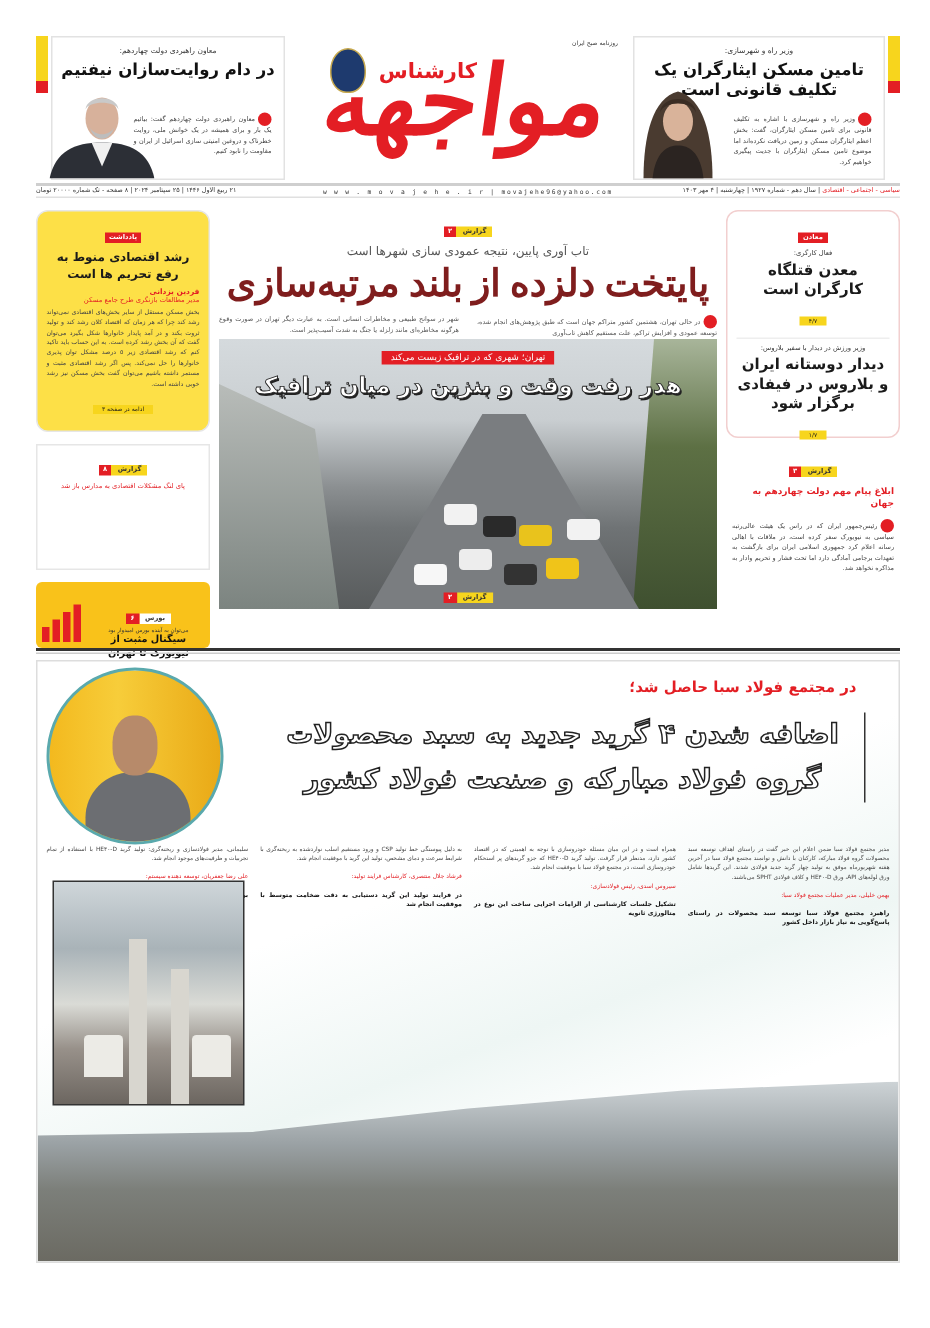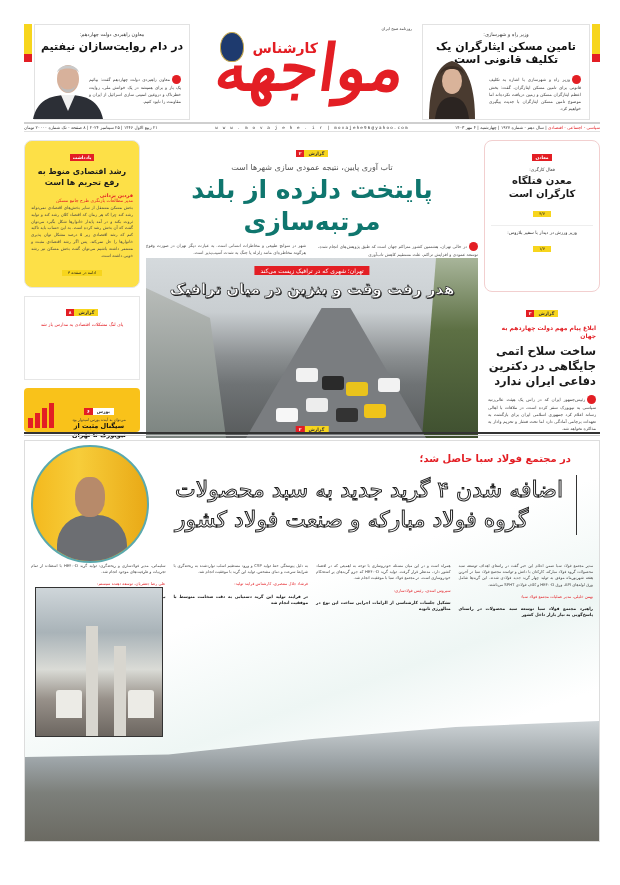--- a/index.html
+++ b/index.html
@@ -71,40 +71,40 @@
   .lc-box3 { margin-top: 8px; height: 44px; background: #f9c21a; border-radius: 4px; position: relative; text-align: center; padding-top: 2px; }
   .lc-box3 .bars { position: absolute; left: 4px; bottom: 4px; width: 32px; height: 30px; }
   .lc-box3 .bar { position: absolute; bottom: 0; width: 5px; background: #e31e24; }
   .lc-box3 .txt { position: absolute; right: 4px; top: 10px; width: 74px; }
   .lc-small { font-size: 3.8px; color: #333; }
   .lc-yt { font-size: 6.5px; font-weight: bold; line-height: 9px; color: #111; }
 
   
   .col-center { position: absolute; left: 122px; top: 118px; width: 332px; }
   .cc-kicker { font-size: 8px; color: #555; text-align: center; margin-top: 4px; }
-  .cc-title { font-size: 25px; font-weight: bold; text-align: center; line-height: 32px; margin-top: 2px; color: #0f766e; letter-spacing: -0.5px; }
+  .cc-title { font-size: 25px; font-weight: bold; text-align: center; line-height: 32px; margin-top: 2px; color: #7f1d1d; letter-spacing: -0.5px; font-family: Liberation Serif, serif; }
   .cc-lede { display: flex; gap: 12px; margin-top: 4px; font-size: 4.3px; line-height: 7px; color: #555; }
   .cc-lede > div { flex: 1; text-align: justify; }
   .photo { position: relative; height: 180px; overflow: hidden;
     background: linear-gradient(180deg, #d5dadd 0%, #c9ced1 30%, #8b8f91 55%, #6f7375 70%, #585b5c 100%); }
   .photo .trees-r { position: absolute; right: 0; top: 0; width: 70px; height: 180px; background: linear-gradient(180deg, #a8b59a 0%, #5d7044 40%, #3f5030 100%); clip-path: polygon(40% 0, 100% 0, 100% 100%, 20% 100%); }
   .photo .trees-l { position: absolute; left: 0; top: 30px; width: 80px; height: 150px; background: linear-gradient(180deg, #b8bcb9, #7c8480); clip-path: polygon(0 0, 80% 20%, 100% 100%, 0 100%); }
   .photo .road { position: absolute; left: 100px; bottom: 0; width: 180px; height: 130px; background: #7a7d80; clip-path: polygon(42% 0, 58% 0, 100% 100%, 0 100%); }
   .car { position: absolute; width: 22px; height: 14px; border-radius: 3px; }
   .photo-tag { position: absolute; top: 8px; left: 50%; transform: translateX(-50%); background: #e31e24; color: #fff; font-size: 6px; padding: 1px 6px; white-space: nowrap; }
   .photo-head { position: absolute; top: 22px; left: 0; width: 100%; text-align: center; font-size: 15px; font-weight: bold; color: #fff; -webkit-text-stroke: 0.6px #222; text-shadow: 1px 1px 0 #222; }
   .photo-pg { position: absolute; bottom: 3px; left: 50%; transform: translateX(-50%); }
   .rule { position: absolute; left: 0; top: 410px; width: 576px; border-top: 2px solid #333; }
   .rule2 { position: absolute; left: 0; top: 413px; width: 576px; border-top: 1px solid #ccc; }
 
   
   .feature { position: absolute; left: 0; top: 418px; width: 576px; height: 402px; border: 1px solid #ddd;
     background: linear-gradient(160deg, #ffffff 40%, #eef6f4 60%, #ffffff 75%); overflow: hidden; }
   .ft-kicker { position: absolute; right: 28px; top: 12px; font-size: 10px; font-weight: bold; color: #e31e24; }
-  .ft-title { position: absolute; right: 24px; top: 34px; width: 400px; font-size: 22px; line-height: 30px; font-weight: normal; color: #fff; -webkit-text-stroke: 1px #222; text-align: left; }
+  .ft-title { position: absolute; right: 24px; top: 34px; width: 400px; font-size: 18px; line-height: 30px; font-weight: bold; color: #fff; -webkit-text-stroke: 1px #222; text-align: center; }
   .ft-bar { position: absolute; right: 22px; top: 34px; height: 60px; border-right: 1.5px solid #333; }
   .circle-photo { position: absolute; left: 6px; top: 4px; width: 118px; height: 118px; border-radius: 50%; overflow: hidden;
     background: linear-gradient(90deg, #f3b91e 0%, #f7cd3a 40%, #e9a916 100%); border: 2px solid #5aa9ad; }
   .circle-photo .head { position: absolute; left: 42px; top: 30px; width: 30px; height: 40px; border-radius: 45%; background: #b78a6a; }
   .circle-photo .suit { position: absolute; left: 24px; top: 68px; width: 70px; height: 60px; border-radius: 30px 30px 0 0; background: #6c6e72; }
   .ft-cols { position: absolute; top: 122px; left: 6px; right: 6px; height: 150px; display: flex; gap: 8px; direction: rtl; }
   .ft-col { flex: 1; font-size: 3.9px; line-height: 6.2px; color: #444; text-align: justify; }
   .ft-col .sub { color: #111; font-weight: bold; font-size: 4.2px; margin-top: 6px; }
   .ft-col .sub-k { color: #e31e24; font-size: 4px; margin-top: 6px; }
   .ft-img-bottom { position: absolute; left: 0; bottom: 0; width: 100%; height: 120px;
@@ -169,29 +169,29 @@
   <div class="col-right">
     <div class="rc-box1">
       <div class="tag-center"><span class="tag">
             <span class="tag-r">معادن</span>
           </span></div>
       <div class="rc-kicker">فعال کارگری:</div>
       <div class="rc-title">معدن قتلگاه کارگران است</div>
       <div class="rc-page">۴/۷</div>
       <div class="rc-sep"></div>
       <div class="rc-kicker">وزیر ورزش در دیدار با سفیر بلاروس:</div>
+      <div class="rc-title">دیدار دوستانه ایران و بلاروس در فیفادی برگزار شود</div>
       <div class="rc-page">۱/۷</div>
     </div>
     <div class="rc-box2">
       <div class="tag-center"><span class="tag">
             <span class="tag-y">گزارش</span>
             <span class="tag-r">۳</span>
           </span></div>
       <div class="rc-red-kicker">ابلاغ پیام مهم دولت چهاردهم به جهان</div>
-      <div class="rc-big">ساخت سلاح اتمی جایگاهی در دکترین دفاعی ایران ندارد</div>
       <div class="rc-body"><span class="red-dot"></span><span>رئیس‌جمهور ایران که در راس یک هیئت عالی‌رتبه سیاسی به نیویورک سفر کرده است، در ملاقات با اهالی رسانه اعلام کرد جمهوری اسلامی ایران برای بازگشت به تعهدات برجامی آمادگی دارد اما تحت فشار و تحریم وادار به مذاکره نخواهد شد.</span></div>
     </div>
   </div>
 
   <div class="col-left">
     <div class="lc-box1">
       <div class="tag-center"><span class="tag">
             <span class="tag-r">یادداشت</span>
           </span></div>
       <div class="lc-title">رشد اقتصادی منوط به رفع تحریم ها است</div>

